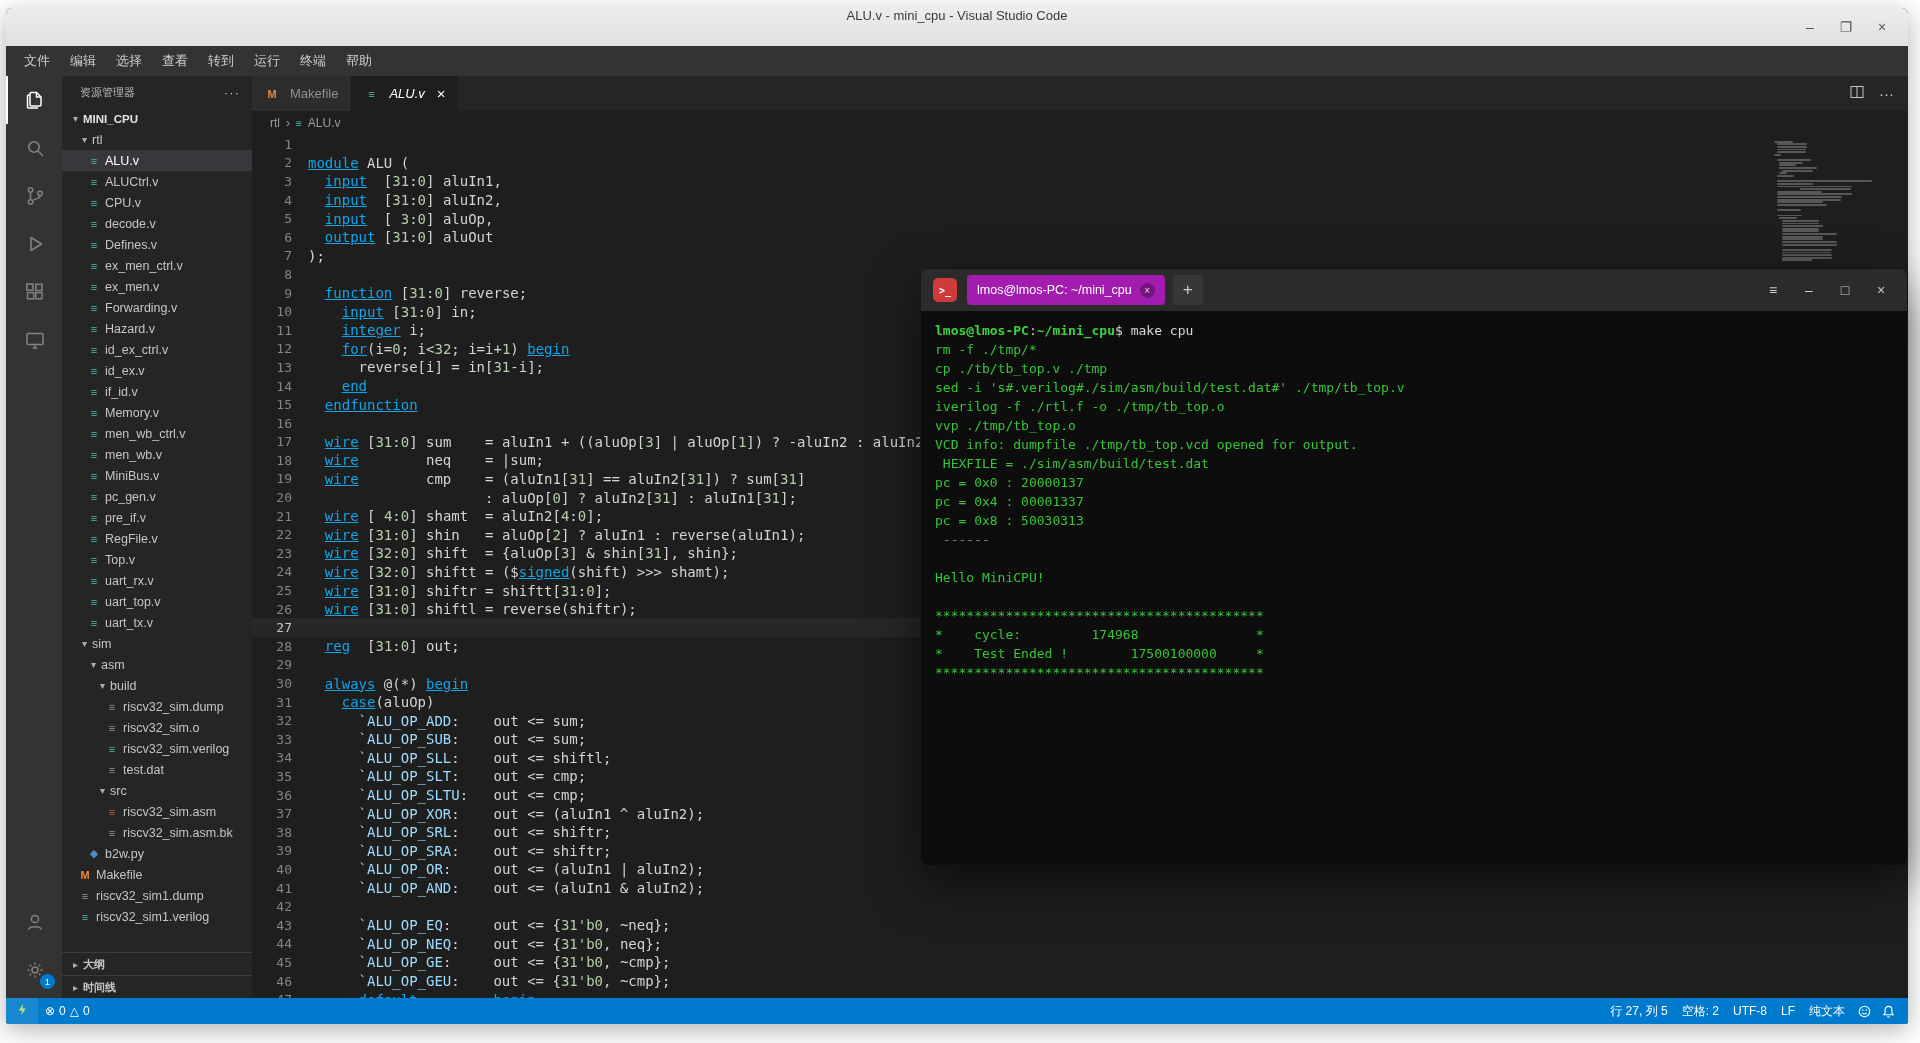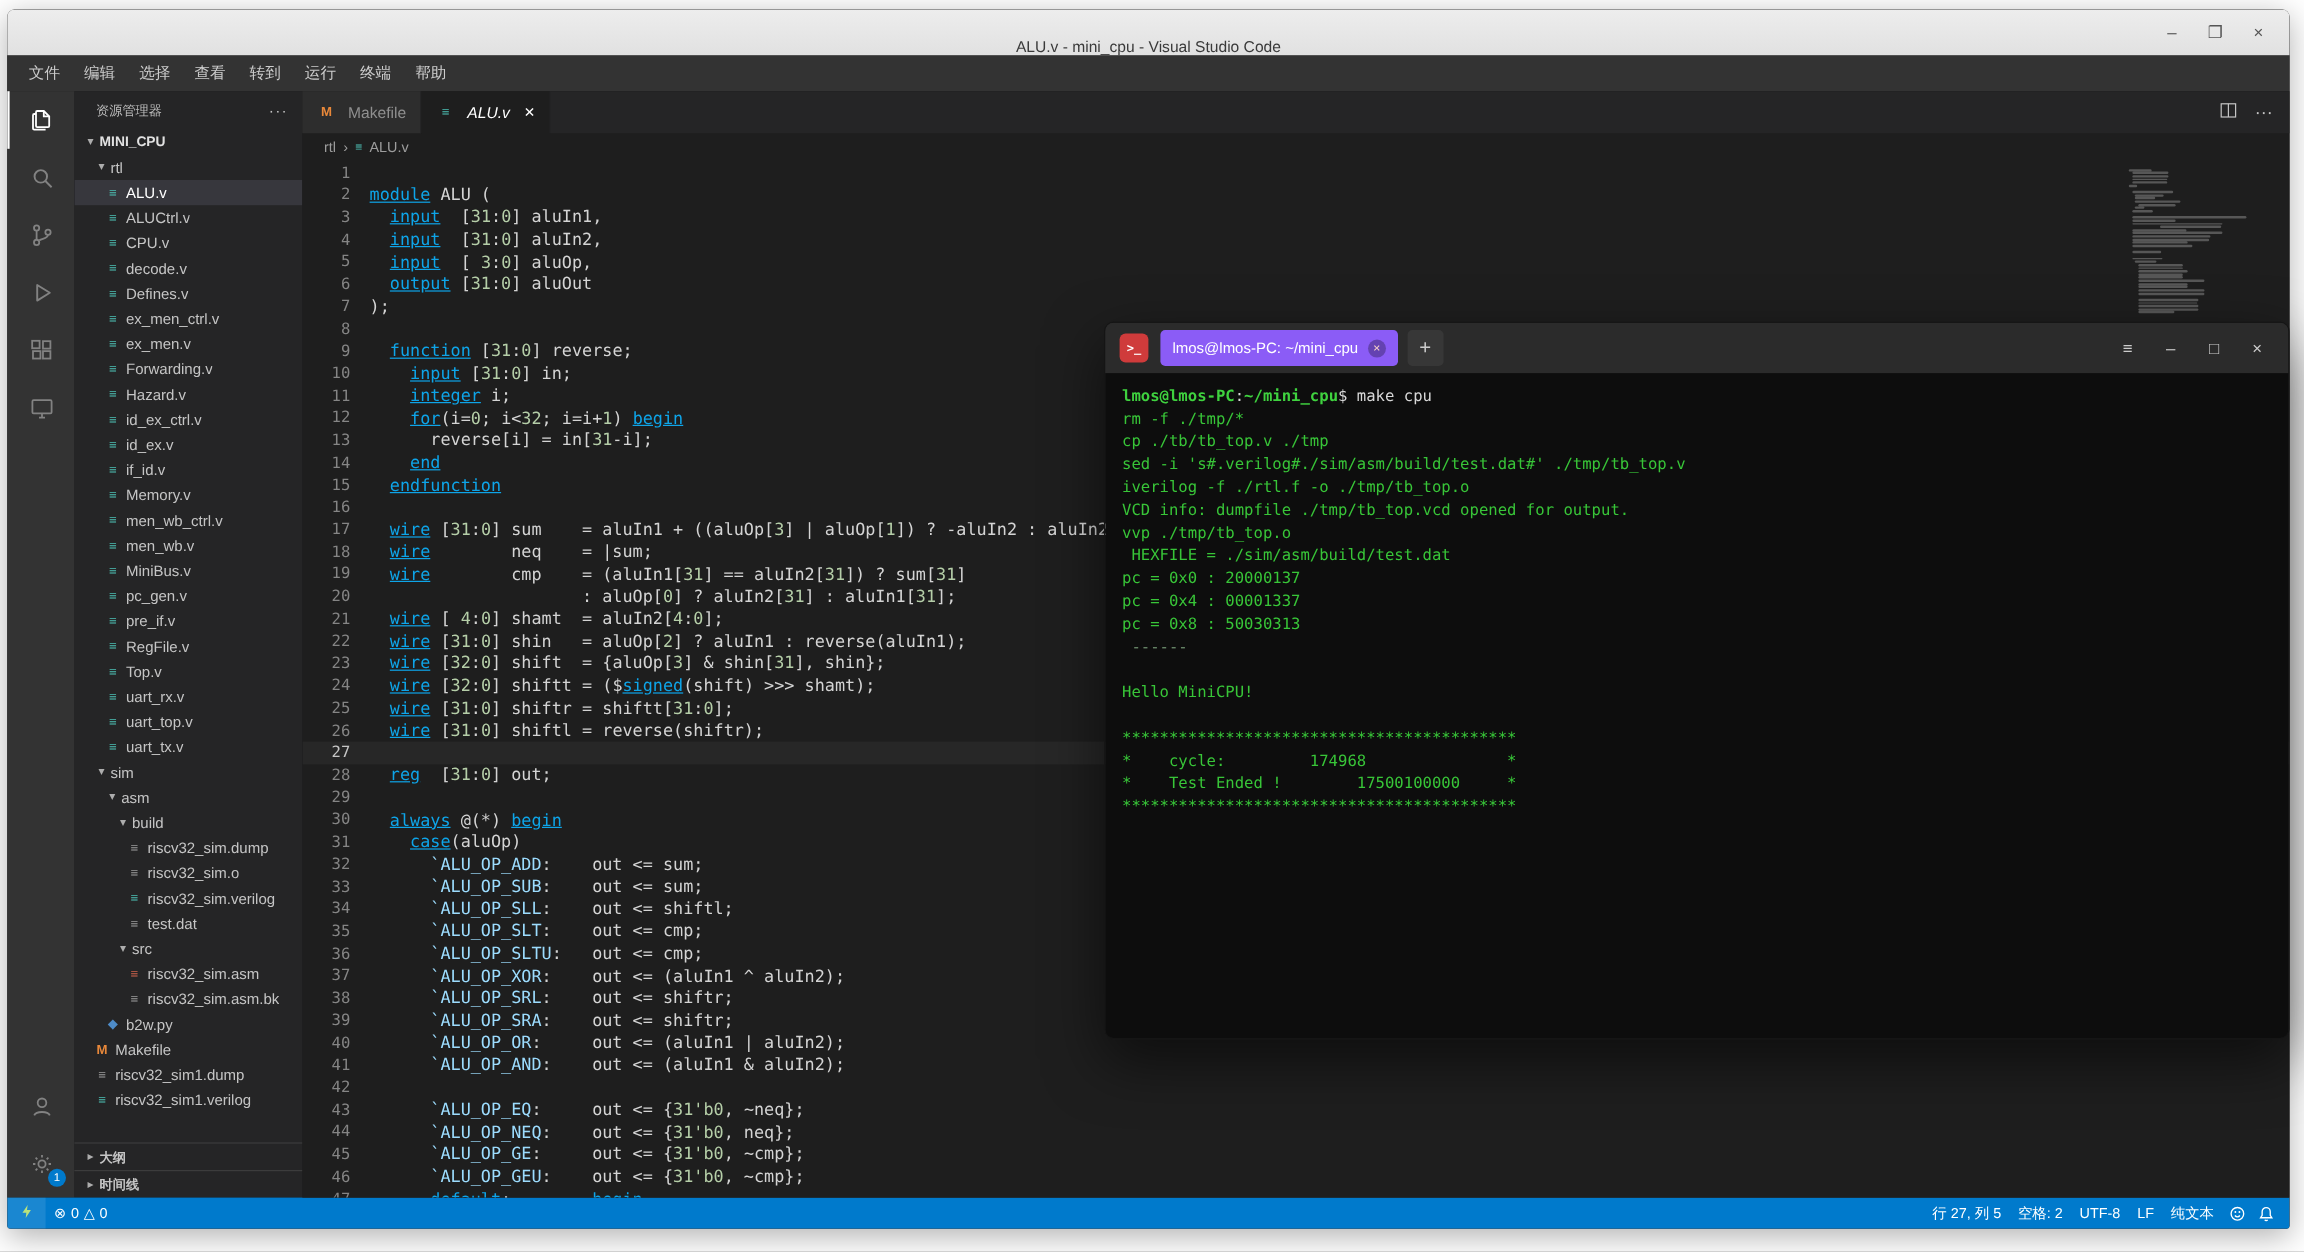--- a/index.html
+++ b/index.html
@@ -2,21 +2,21 @@
 <html><head>
 <meta charset="utf-8">
 <style>
   html,body{margin:0;padding:0;width:1920px;height:1043px;background:#ffffff;overflow:hidden;
     font-family:"Liberation Sans","DejaVu Sans",sans-serif;}
   *{box-sizing:border-box;}
 
   
   .vscode{position:absolute;left:6px;top:8px;width:1902px;height:1016px;display:flex;flex-direction:column;
     box-shadow:0 6px 26px rgba(0,0,0,.30);border-radius:6px 6px 3px 3px;overflow:hidden;background:#1e1e1e;}
-  .titlebar{height:38px;flex:0 0 auto;background:linear-gradient(#ededed,#e1e1e1);display:flex;align-items:flex-end;
+  .titlebar{height:38px;flex:0 0 auto;background:linear-gradient(#ededed,#e1e1e1);display:flex;align-items:flex-start;
     justify-content:center;position:relative;color:#3a3a3a;font-size:13px;}
   .win-controls{position:absolute;right:8px;top:0;height:100%;display:flex;align-items:center;color:#555;}
   .win-btn{width:36px;height:100%;display:flex;align-items:center;justify-content:center;font-size:14px;}
 
   .menubar{height:30px;flex:0 0 auto;background:#333333;display:flex;align-items:center;padding-left:8px;}
   .menu-item{color:#cccccc;font-size:13px;padding:0 10px;height:100%;display:flex;align-items:center;white-space:nowrap;}
 
   .main{flex:1;display:flex;min-height:0;}
 
   .activitybar{width:56px;flex:0 0 auto;background:#333333;display:flex;flex-direction:column;}
@@ -74,21 +74,21 @@
   .sri{display:flex;align-items:center;height:100%;}
   .sb-ic{display:flex;align-items:center;justify-content:center;width:24px;height:100%;}
 
   
   .terminal{position:absolute;left:920px;top:268px;width:988px;height:598px;border-radius:8px;overflow:hidden;
     box-shadow:0 18px 48px rgba(0,0,0,.55);display:flex;flex-direction:column;z-index:40;border:1px solid #151515;}
   .term-titlebar{height:42px;flex:0 0 auto;background:#2b2b2b;display:flex;align-items:center;padding:0 8px;}
   .term-icon{width:24px;height:24px;background:#cf3b3b;border-radius:5px;color:#fff;
     font-family:"DejaVu Sans Mono",monospace;font-size:10px;font-weight:bold;display:flex;align-items:center;
     justify-content:center;margin:0 10px 0 4px;flex:0 0 auto;}
-  .term-tab{height:30px;background:#8b5cf6;border-radius:4px;color:#fff;font-size:12.5px;display:flex;
+  .term-tab{height:30px;background:#a21caf;border-radius:4px;color:#fff;font-size:12.5px;display:flex;
     align-items:center;gap:8px;padding:0 10px;}
   .term-tab-close{width:15px;height:15px;border-radius:50%;background:rgba(0,0,0,.28);color:#ffd9c8;
     font-size:10px;display:flex;align-items:center;justify-content:center;}
   .term-new{width:30px;height:30px;margin-left:8px;color:#cccccc;font-size:17px;display:flex;align-items:center;
     justify-content:center;border-radius:4px;background:rgba(255,255,255,.06);}
   .term-controls{margin-left:auto;display:flex;align-items:center;color:#cccccc;}
   .term-btn{width:36px;height:42px;display:flex;align-items:center;justify-content:center;font-size:14px;}
   .term-body{flex:1;background:#0d0d0d;padding:10px 14px;font-family:"DejaVu Sans Mono","Liberation Mono",monospace;
     font-size:13px;line-height:19px;overflow:hidden;}
   .t-line{white-space:pre;min-height:19px;}
@@ -703,22 +703,22 @@
       <span class="term-btn">□</span>
       <span class="term-btn">×</span>
     </div>
   </div>
   <div class="term-body">
       <div class="t-line"><span class="s-p">lmos@lmos-PC</span><span class="s-w">:</span><span class="s-pp">~/mini_cpu</span><span class="s-w">$ </span><span class="s-cmd">make cpu</span></div>
       <div class="t-line"><span class="s-g">rm -f ./tmp/*</span></div>
       <div class="t-line"><span class="s-g">cp ./tb/tb_top.v ./tmp</span></div>
       <div class="t-line"><span class="s-g">sed -i 's#.verilog#./sim/asm/build/test.dat#' ./tmp/tb_top.v</span></div>
       <div class="t-line"><span class="s-g">iverilog -f ./rtl.f -o ./tmp/tb_top.o</span></div>
+      <div class="t-line"><span class="s-g">vvp ./tmp/tb_top.o</span></div>
       <div class="t-line"><span class="s-g">VCD info: dumpfile ./tmp/tb_top.vcd opened for output.</span></div>
-      <div class="t-line"><span class="s-g">vvp ./tmp/tb_top.o</span></div>
       <div class="t-line"><span class="s-g"> HEXFILE = ./sim/asm/build/test.dat</span></div>
       <div class="t-line"><span class="s-g">pc = 0x0 : 20000137</span></div>
       <div class="t-line"><span class="s-g">pc = 0x4 : 00001337</span></div>
       <div class="t-line"><span class="s-g">pc = 0x8 : 50030313</span></div>
       <div class="t-line"><span class="s-gd"> ------</span></div>
       <div class="t-line">&nbsp;</div>
       <div class="t-line"><span class="s-g">Hello MiniCPU!</span></div>
       <div class="t-line">&nbsp;</div>
       <div class="t-line"><span class="s-g">******************************************</span></div>
       <div class="t-line"><span class="s-g">*    cycle:         174968               *</span></div>

